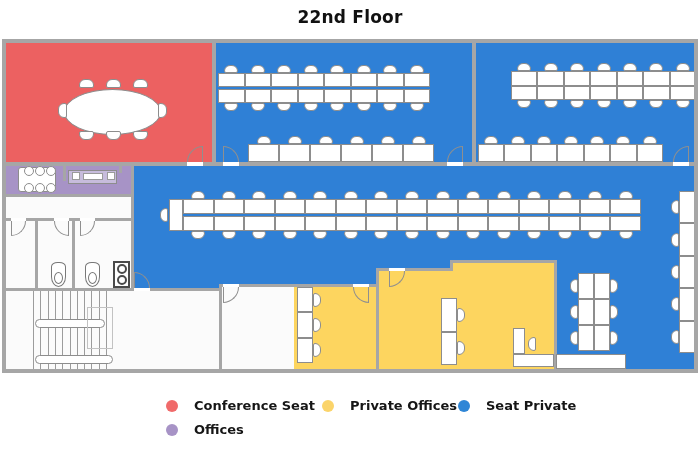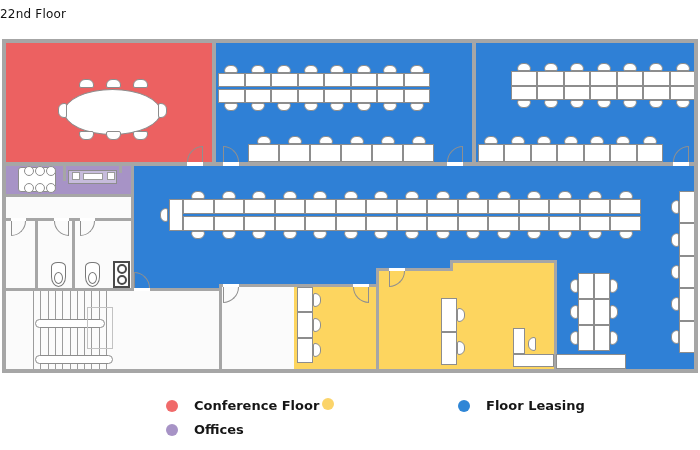--- a/index.html
+++ b/index.html
@@ -1,19 +1,19 @@
 <!DOCTYPE html>
 <html><head>
 <meta charset="utf-8">
 <style>
   html,body{margin:0;padding:0}
   body{width:700px;height:450px;background:#fff;position:relative;overflow:hidden;
        font-family:"DejaVu Sans","Liberation Sans",sans-serif}
-  #title{position:absolute;top:7px;left:0;width:700px;text-align:left;
-         font-size:12px;font-weight:normal;color:#111;letter-spacing:.2px}
+  #title{position:absolute;top:7px;left:0;width:700px;text-align:center;
+         font-size:17px;font-weight:bold;color:#111;letter-spacing:.2px}
   #plan{position:absolute;left:2px;top:39px;width:688px;height:326px;
         border:4px solid #a6a6a6;background:#fbfbfb;overflow:hidden}
   .abs{position:absolute;box-sizing:border-box}
   .wall{background:#a6a6a6}
   .thr{background:#ffffff}
   .desk{background:#ffffff;border:1px solid #8d8d8d}
   .frect{background:#ffffff;border:1px solid #8d8d8d}
   .chair{position:absolute;box-sizing:border-box;background:#fff;border:1px solid #8d8d8d}
   .ch-n{border-radius:6px 6px 2px 2px}
   .ch-s{border-radius:2px 2px 6px 6px}
@@ -333,26 +333,27 @@
     </div>
     <div class="appl" style="left: 107px; top: 218px; width: 17px; height: 27px;">
       <i></i>
       <i></i>
     </div>
   </div>
 
 <div id="legend">
   <div class="litem" style="left:166px;top:398px">
     <span class="dot" style="background: rgb(240, 106, 106);"></span>
-    <span class="llabel">Conference Floor</span>
+    <span class="llabel">Conference Seat</span>
   </div>
   <div class="litem" style="left:322px;top:398px">
     <span class="dot" style="background: rgb(251, 212, 106);"></span>
+    <span class="llabel">Private Offices</span>
   </div>
   <div class="litem" style="left:458px;top:398px">
     <span class="dot" style="background: rgb(47, 134, 214);"></span>
-    <span class="llabel">Floor Leasing</span>
+    <span class="llabel">Seat Private</span>
   </div>
   <div class="litem" style="left:166px;top:422px">
     <span class="dot" style="background: rgb(167, 147, 198);"></span>
     <span class="llabel">Offices</span>
   </div>
 </div>
 
 </body></html>

